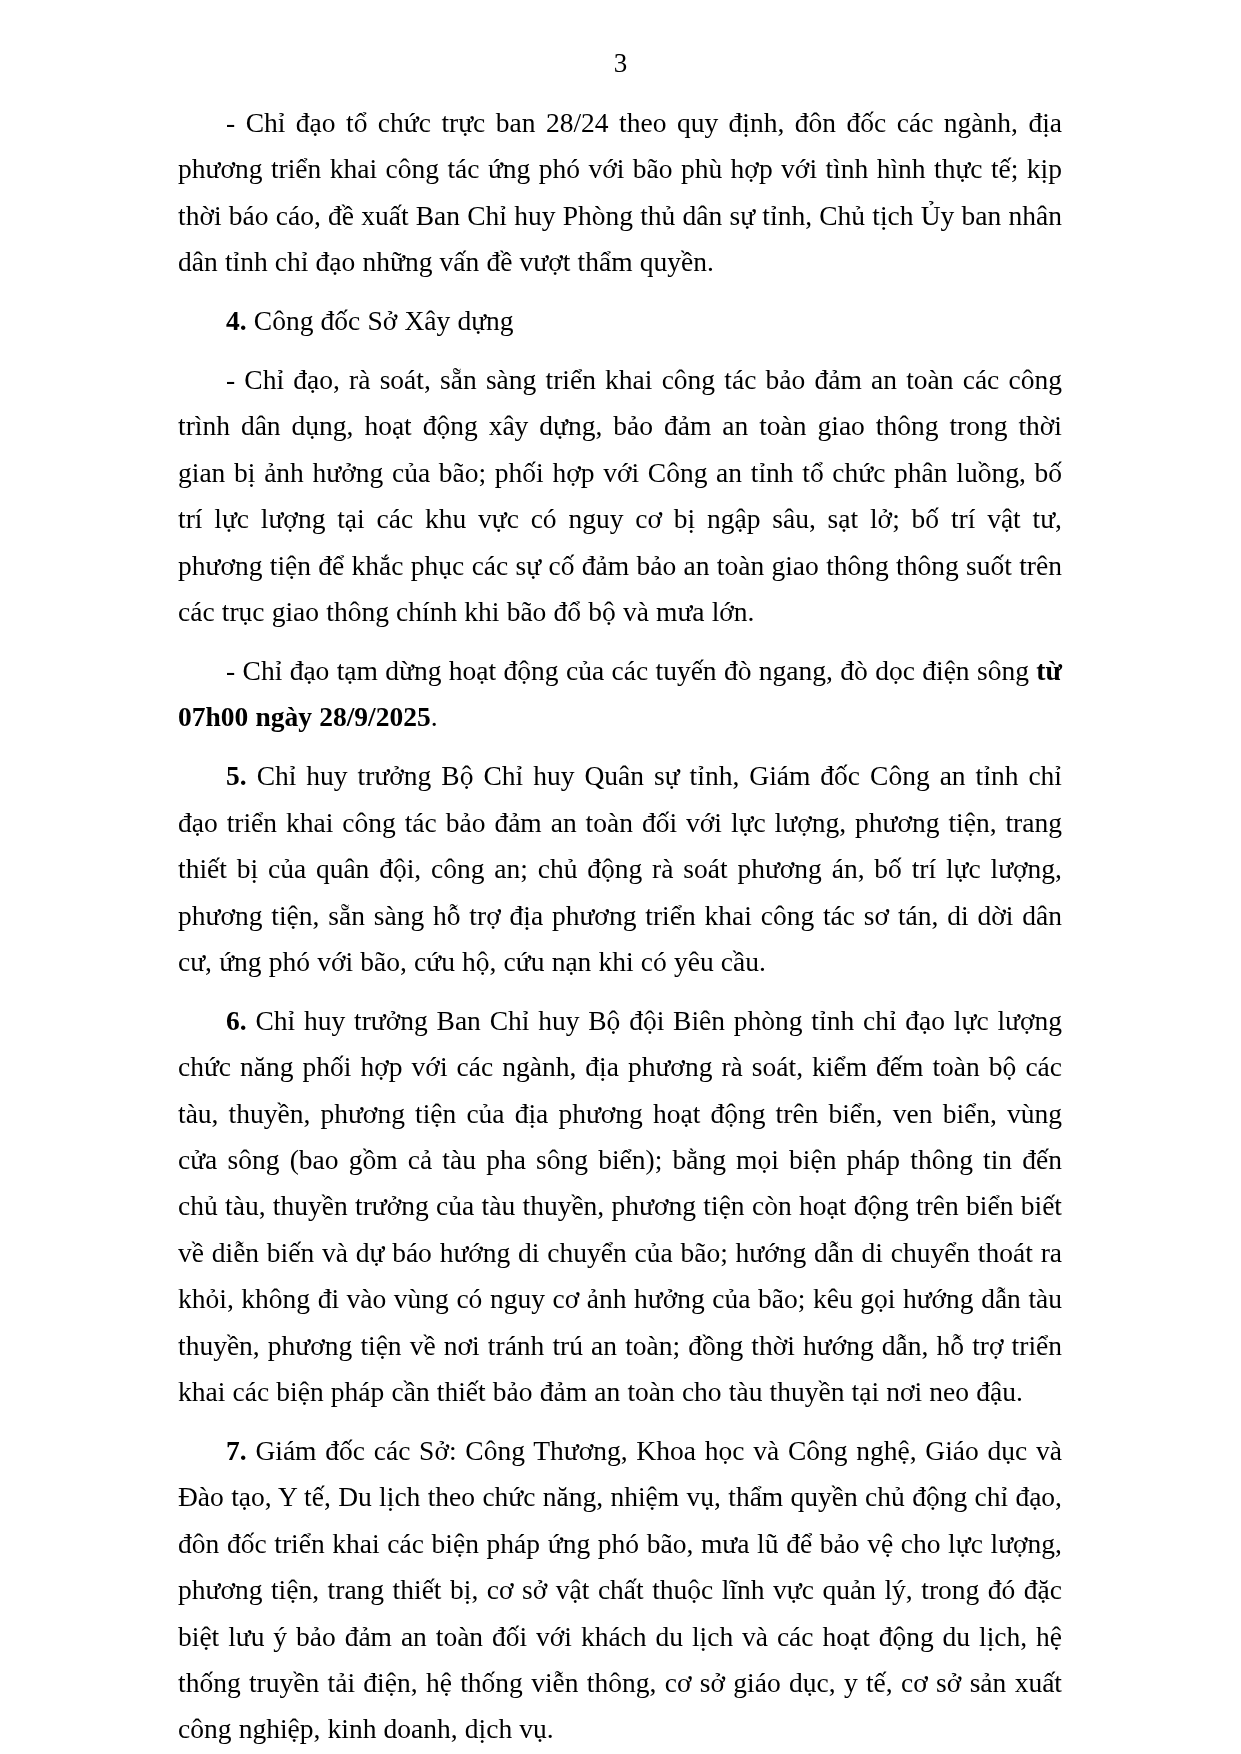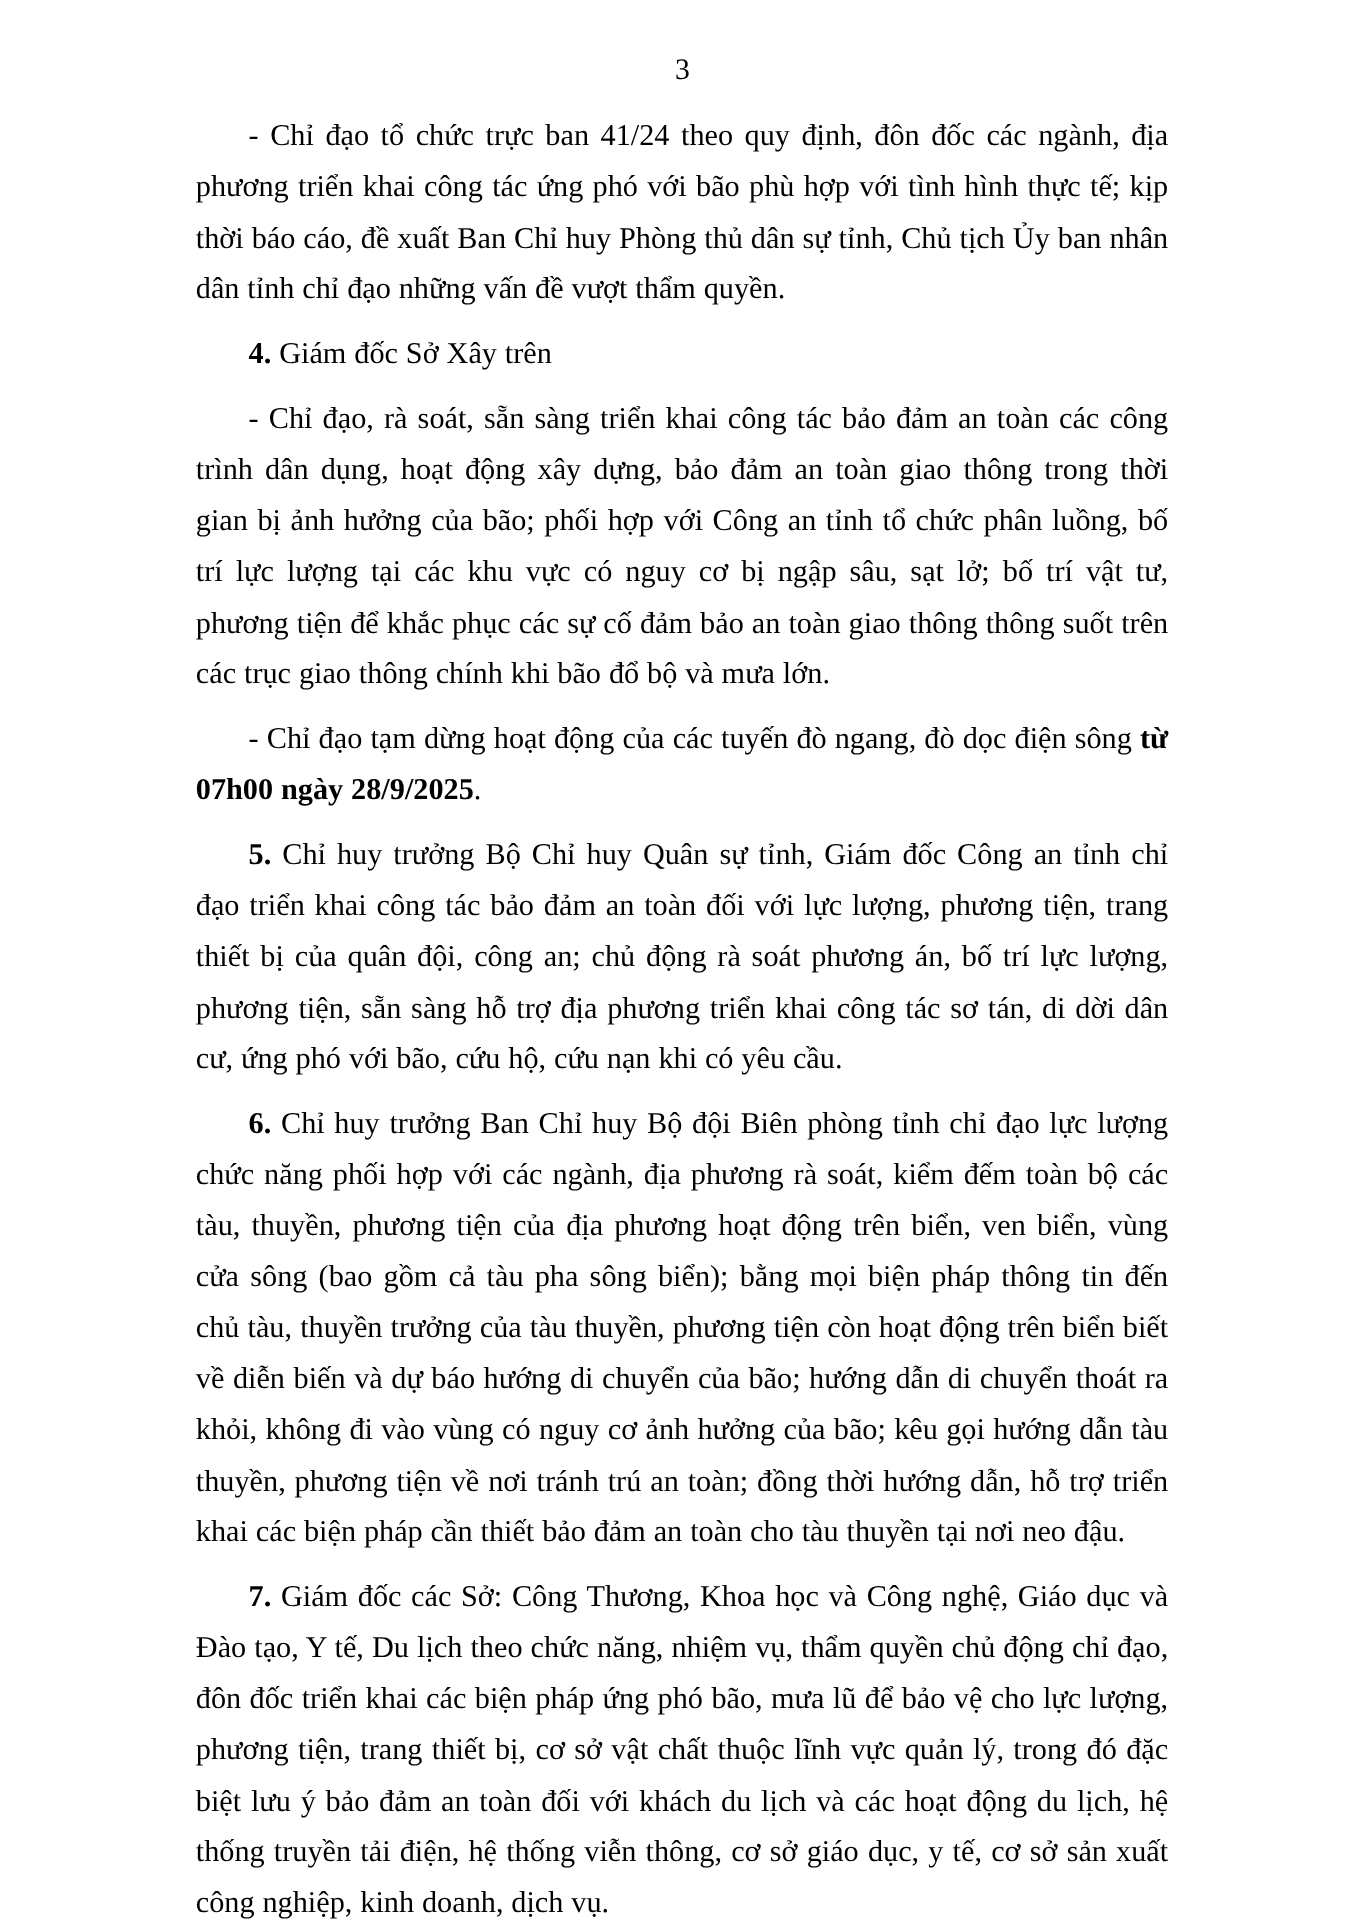--- a/index.html
+++ b/index.html
@@ -63,23 +63,23 @@
 </style>
 </head>
 <body>
 
 <div class="page">
 
   <div class="page-number">3</div>
 
   <div class="body-block">
 
-    <p class="para"><span>- Chỉ đạo tổ chức trực ban 41/24 theo quy định, đôn đốc các ngành, địa phương triển khai công tác ứng phó với bão phù hợp với tình hình thực tế; kịp thời báo cáo, đề xuất Ban Chỉ huy Phòng thủ dân sự tỉnh, Chủ tịch Ủy ban nhân dân tỉnh chỉ đạo những vấn đề vượt thẩm quyền.</span></p>
+    <p class="para"><span>- Chỉ đạo tổ chức trực ban 28/24 theo quy định, đôn đốc các ngành, địa phương triển khai công tác ứng phó với bão phù hợp với tình hình thực tế; kịp thời báo cáo, đề xuất Ban Chỉ huy Phòng thủ dân sự tỉnh, Chủ tịch Ủy ban nhân dân tỉnh chỉ đạo những vấn đề vượt thẩm quyền.</span></p>
 
-    <p class="para"><span class="num">4.</span><span> Giám đốc Sở Xây trên</span></p>
+    <p class="para"><span class="num">4.</span><span> Công đốc Sở Xây dựng</span></p>
 
     <p class="para"><span>- Chỉ đạo, rà soát, sẵn sàng triển khai công tác bảo đảm an toàn các công trình dân dụng, hoạt động xây dựng, bảo đảm an toàn giao thông trong thời gian bị ảnh hưởng của bão; phối hợp với Công an tỉnh tổ chức phân luồng, bố trí lực lượng tại các khu vực có nguy cơ bị ngập sâu, sạt lở; bố trí vật tư, phương tiện để khắc phục các sự cố đảm bảo an toàn giao thông thông suốt trên các trục giao thông chính khi bão đổ bộ và mưa lớn.</span></p>
 
     <p class="para"><span>- Chỉ đạo tạm dừng hoạt động của các tuyến đò ngang, đò dọc điện sông </span><span class="b">từ 07h00 ngày 28/9/2025</span><span>.</span></p>
 
     <p class="para"><span class="num">5.</span><span> Chỉ huy trưởng Bộ Chỉ huy Quân sự tỉnh, Giám đốc Công an tỉnh chỉ đạo triển khai công tác bảo đảm an toàn đối với lực lượng, phương tiện, trang thiết bị của quân đội, công an; chủ động rà soát phương án, bố trí lực lượng, phương tiện, sẵn sàng hỗ trợ địa phương triển khai công tác sơ tán, di dời dân cư, ứng phó với bão, cứu hộ, cứu nạn khi có yêu cầu.</span></p>
 
     <p class="para"><span class="num">6.</span><span> Chỉ huy trưởng Ban Chỉ huy Bộ đội Biên phòng tỉnh chỉ đạo lực lượng chức năng phối hợp với các ngành, địa phương rà soát, kiểm đếm toàn bộ các tàu, thuyền, phương tiện của địa phương hoạt động trên biển, ven biển, vùng cửa sông (bao gồm cả tàu pha sông biển); bằng mọi biện pháp thông tin đến chủ tàu, thuyền trưởng của tàu thuyền, phương tiện còn hoạt động trên biển biết về diễn biến và dự báo hướng di chuyển của bão; hướng dẫn di chuyển thoát ra khỏi, không đi vào vùng có nguy cơ ảnh hưởng của bão; kêu gọi hướng dẫn tàu thuyền, phương tiện về nơi tránh trú an toàn; đồng thời hướng dẫn, hỗ trợ triển khai các biện pháp cần thiết bảo đảm an toàn cho tàu thuyền tại nơi neo đậu.</span></p>
 
     <p class="para"><span class="num">7.</span><span> Giám đốc các Sở: Công Thương, Khoa học và Công nghệ, Giáo dục và Đào tạo, Y tế, Du lịch theo chức năng, nhiệm vụ, thẩm quyền chủ động chỉ đạo, đôn đốc triển khai các biện pháp ứng phó bão, mưa lũ để bảo vệ cho lực lượng, phương tiện, trang thiết bị, cơ sở vật chất thuộc lĩnh vực quản lý, trong đó đặc biệt lưu ý bảo đảm an toàn đối với khách du lịch và các hoạt động du lịch, hệ thống truyền tải điện, hệ thống viễn thông, cơ sở giáo dục, y tế, cơ sở sản xuất công nghiệp, kinh doanh, dịch vụ.</span></p>

